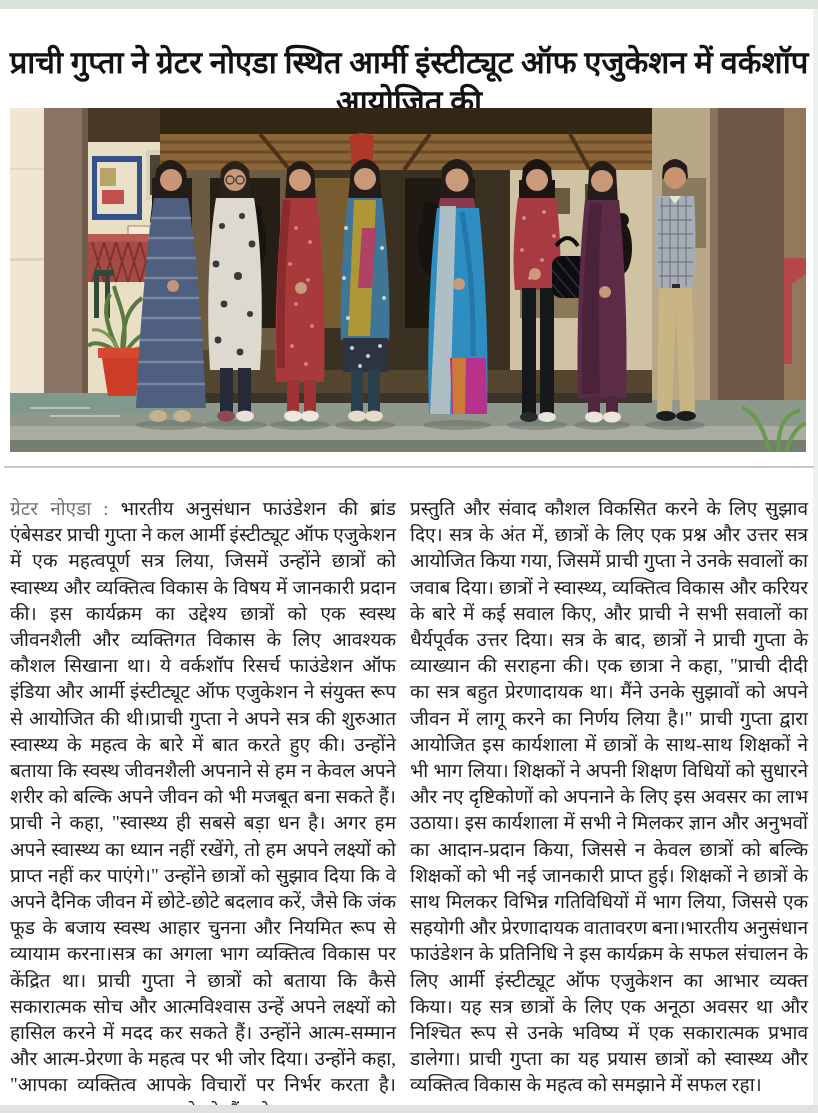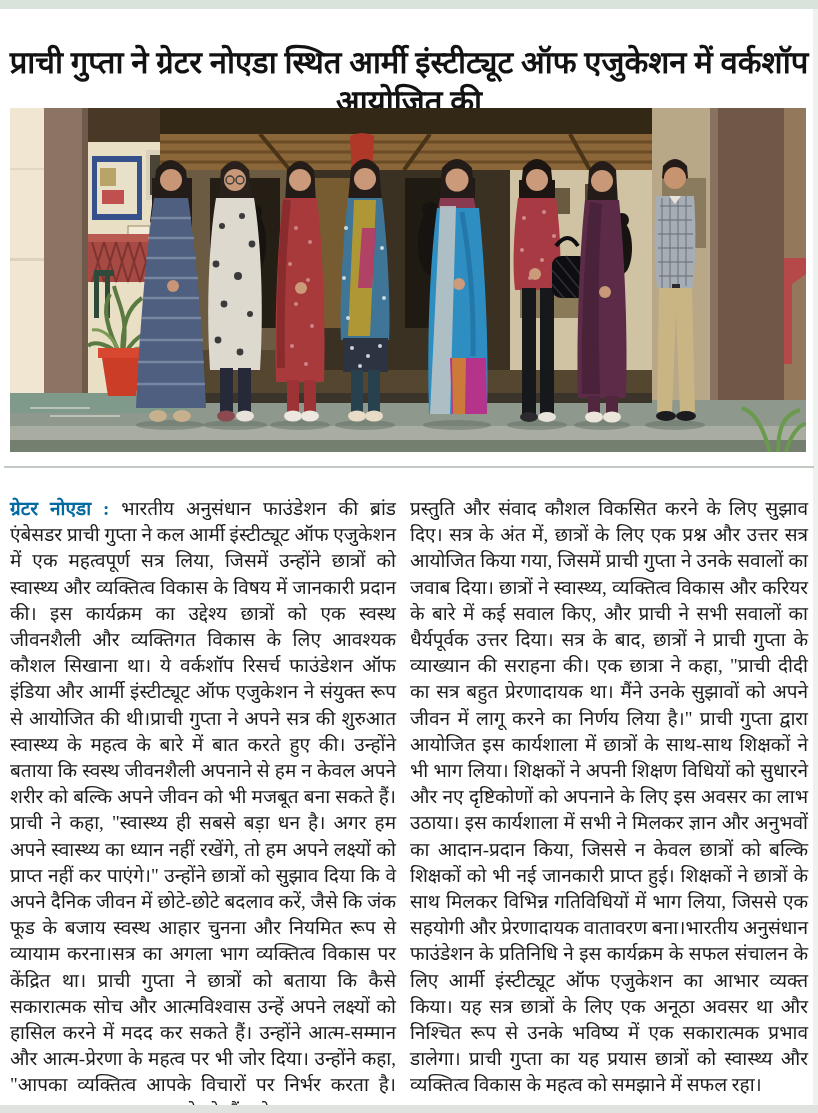--- a/index.html
+++ b/index.html
@@ -27,21 +27,21 @@
   .columns{
     position:absolute;top:477px;left:10px;width:798px;
     display:flex;gap:14px;
   }
   .col{
     text-align:justify;color:#1b1b1b;
     font-size:19px;line-height:26.2px;
   }
   .col-left{width:386px;flex:0 0 386px;}
   .col-right{width:398px;flex:0 0 398px;}
-  .dateline{font-weight:bold;color:#0369a1;}
+  .dateline{font-weight:normal;color:#737373;}
   svg{display:block;}
 </style>
 </head>
 <body>
 
 <div class="top-strip"></div>
 <div class="right-strip"></div>
 
 <h1 class="headline">प्राची गुप्ता ने ग्रेटर नोएडा स्थित आर्मी इंस्टीट्यूट ऑफ एजुकेशन में वर्कशॉप आयोजित की</h1>
 

